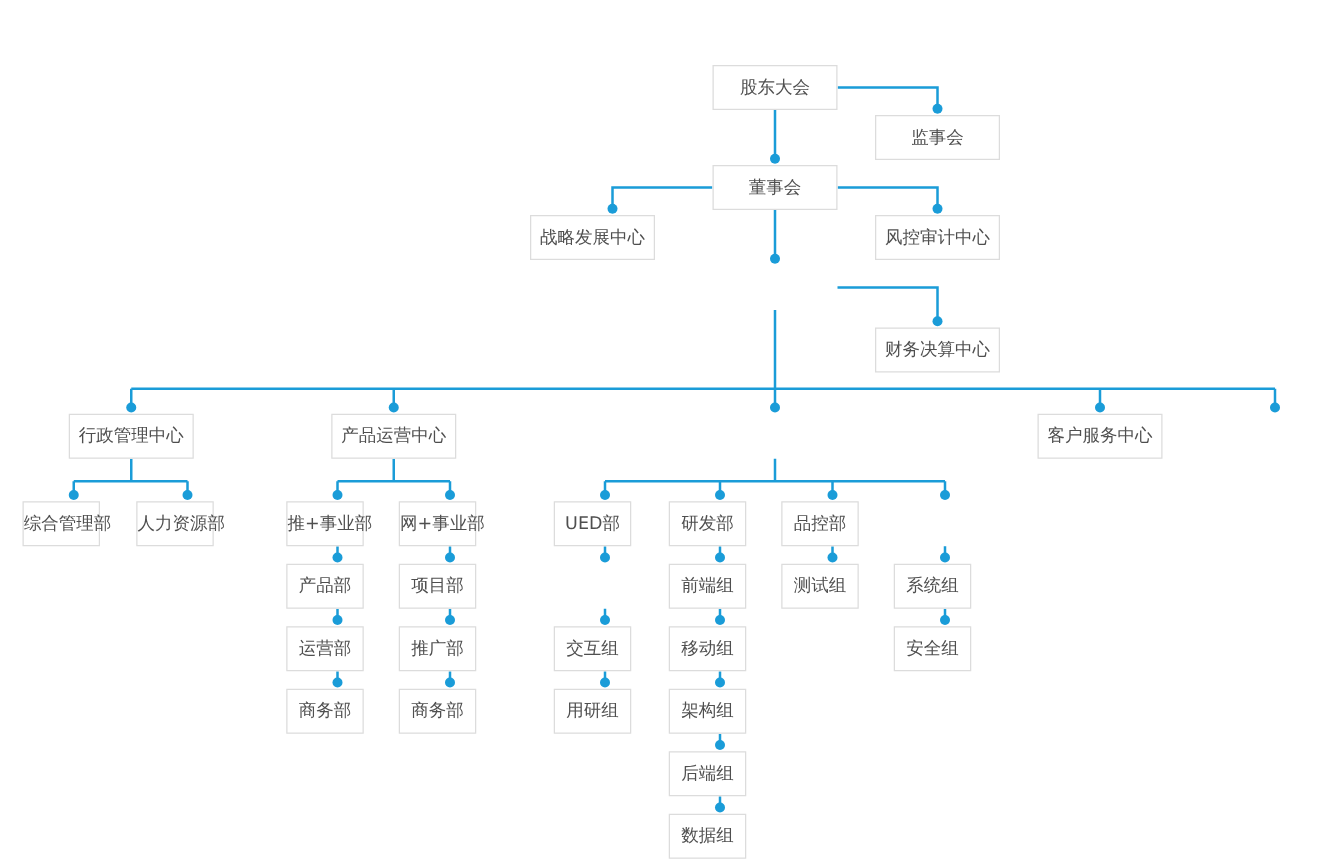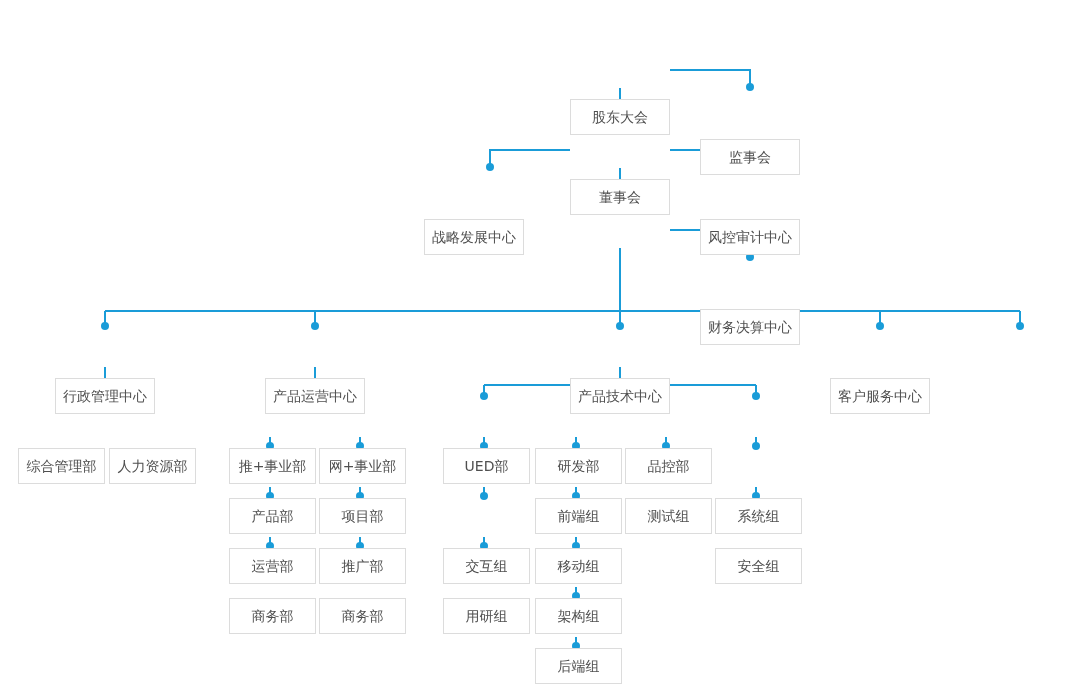--- a/index.html
+++ b/index.html
@@ -27,24 +27,23 @@
     height: 36px;
     box-sizing: border-box;
     background: #ffffff;
     border: 1px solid #dcdcdc;
     color: #4f4f4f;
     font-size: 14px;
     line-height: 34px;
     text-align: center;
     white-space: nowrap;
     z-index: 2;
-    margin-top: 47px;
   }
   .w100 { width: 100px; }
-  .w82  { width: 87px; }
+  .w82  { width: 62px; }
 </style>
 </head>
 <body>
 
 <div class="canvas">
 
   <svg class="connectors" viewBox="0 0 1070 689" xmlns="http://www.w3.org/2000/svg">
     <g stroke="#1a9cd8" stroke-width="2" fill="none">
       <path d="M670 70 H750 V87
                M620 88 V127
@@ -111,21 +110,20 @@
 
   <div class="node w100" style="left:570px;top:52px">股东大会</div>
   <div class="node w100" style="left:700px;top:92px">监事会</div>
   <div class="node w100" style="left:570px;top:132px">董事会</div>
   <div class="node w100" style="left:424px;top:172px">战略发展中心</div>
   <div class="node w100" style="left:700px;top:172px">风控审计中心</div>
   <div class="node w100" style="left:700px;top:262px">财务决算中心</div>
 
   <div class="node w100" style="left:55px;top:331px">行政管理中心</div>
   <div class="node w100" style="left:265px;top:331px">产品运营中心</div>
-  <div class="node w100" style="left:570px;top:331px">产品技术中心</div>
   <div class="node w100" style="left:830px;top:331px">客户服务中心</div>
 
   <div class="node w82" style="left:18px;top:401px">综合管理部</div>
   <div class="node w82" style="left:109px;top:401px">人力资源部</div>
 
   <div class="node w82" style="left:229px;top:401px">推+事业部</div>
   <div class="node w82" style="left:229px;top:451px">产品部</div>
   <div class="node w82" style="left:229px;top:501px">运营部</div>
   <div class="node w82" style="left:229px;top:551px">商务部</div>
 
@@ -136,20 +134,21 @@
 
   <div class="node w82" style="left:443px;top:401px">UED部</div>
   <div class="node w82" style="left:443px;top:501px">交互组</div>
   <div class="node w82" style="left:443px;top:551px">用研组</div>
 
   <div class="node w82" style="left:535px;top:401px">研发部</div>
   <div class="node w82" style="left:535px;top:451px">前端组</div>
   <div class="node w82" style="left:535px;top:501px">移动组</div>
   <div class="node w82" style="left:535px;top:551px">架构组</div>
   <div class="node w82" style="left:535px;top:601px">后端组</div>
+  <div class="node w82" style="left:535px;top:651px">数据组</div>
 
   <div class="node w82" style="left:625px;top:401px">品控部</div>
   <div class="node w82" style="left:625px;top:451px">测试组</div>
 
   <div class="node w82" style="left:715px;top:451px">系统组</div>
   <div class="node w82" style="left:715px;top:501px">安全组</div>
 
 </div>
 
 </body></html>

